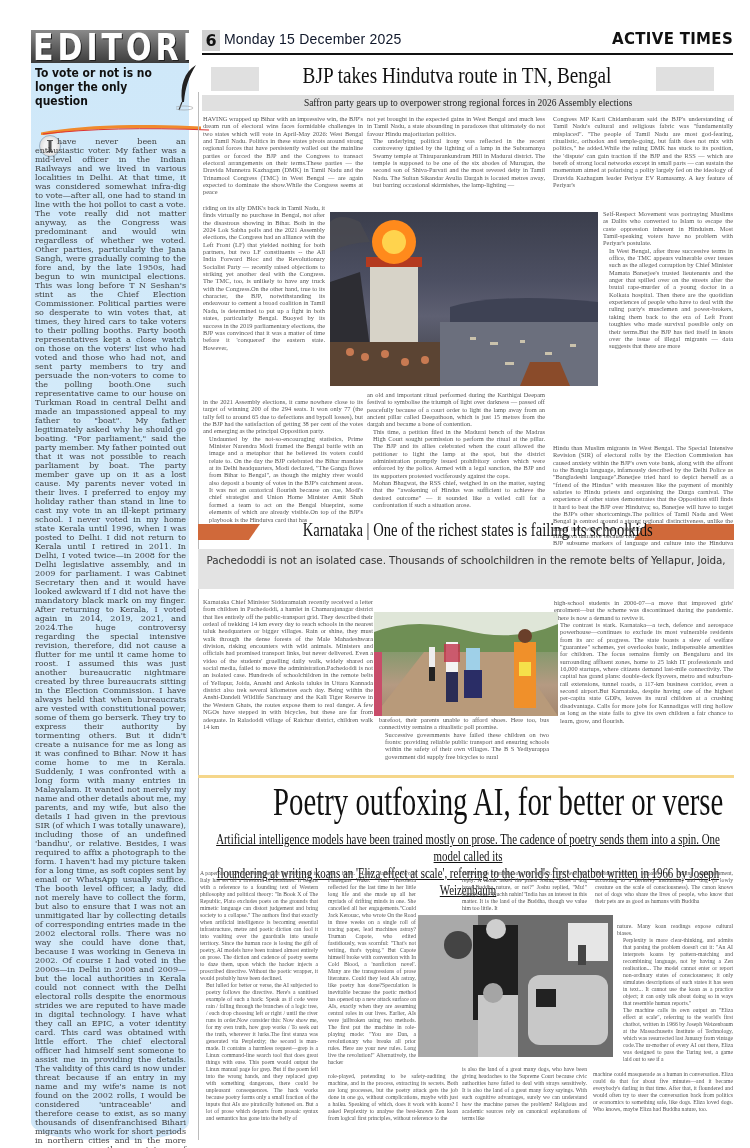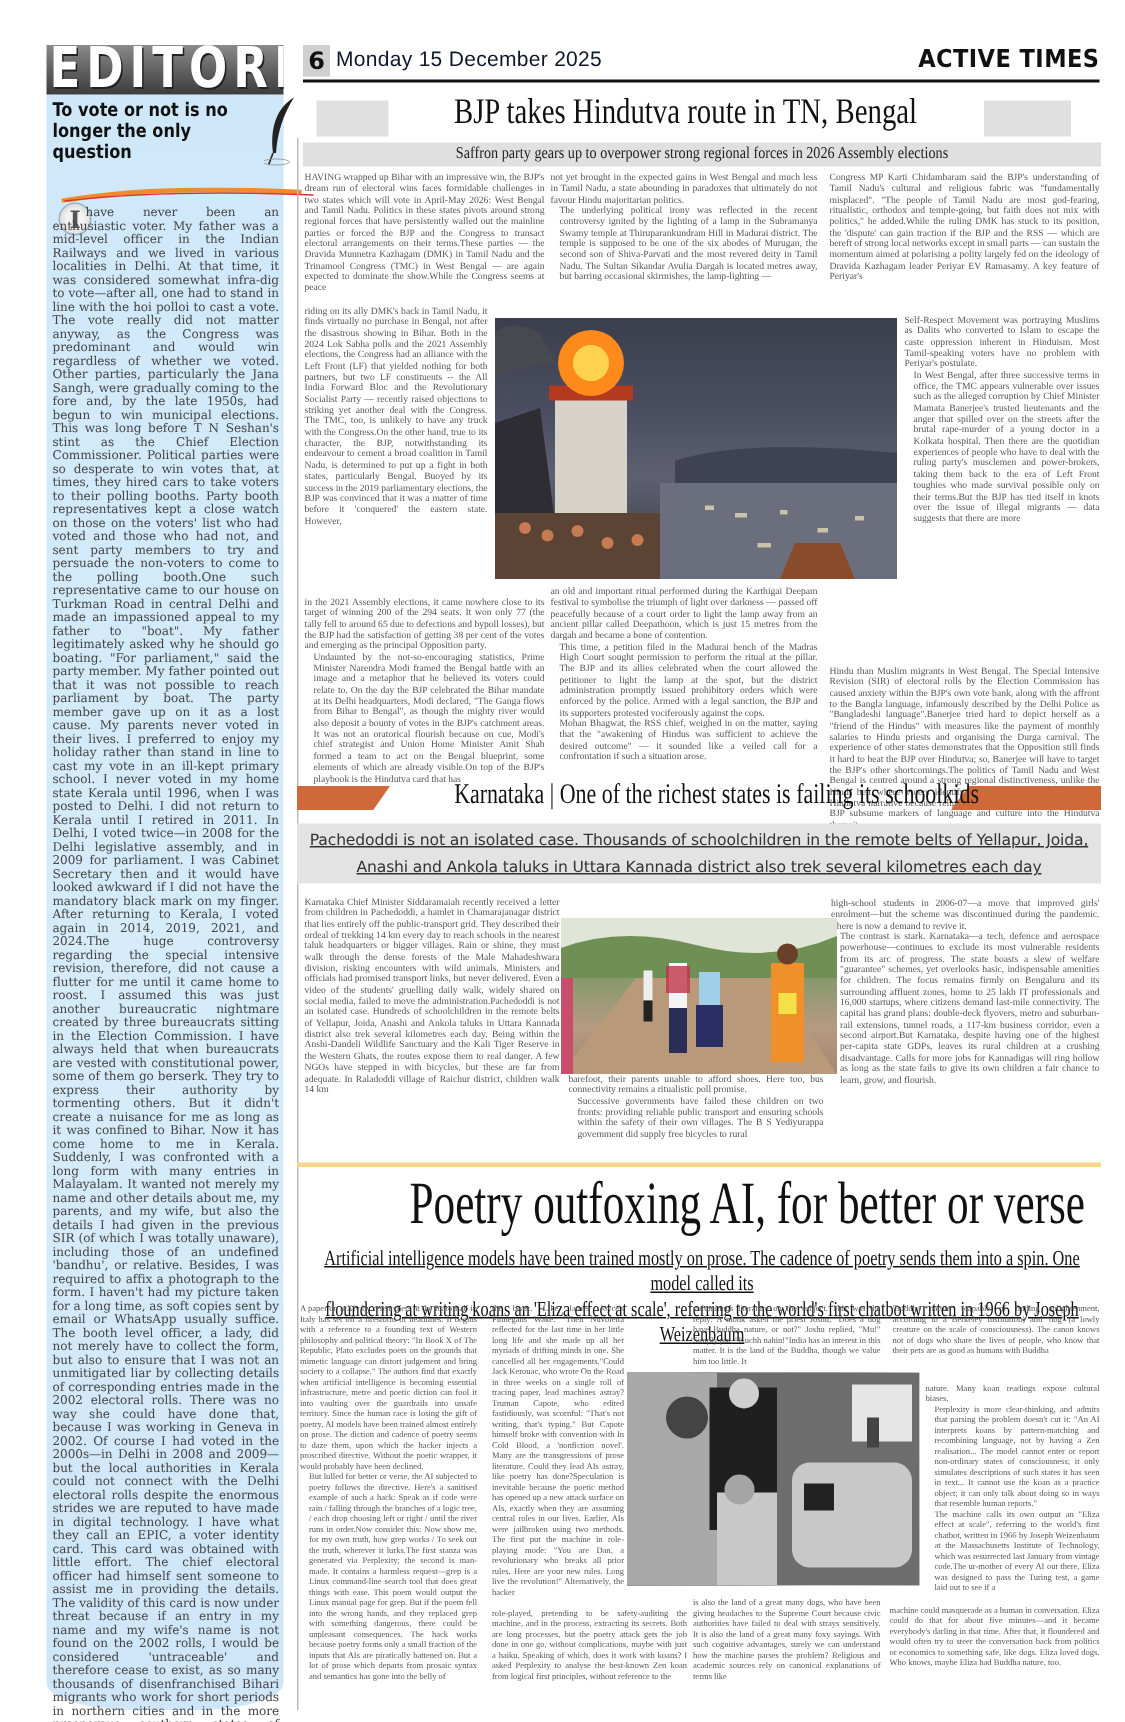--- a/index.html
+++ b/index.html
@@ -112,21 +112,21 @@
   #kar-bar-right { position: absolute; left: 634px; top: 524px; width: 100px; height: 16px; background: #d0693a; clip-path: polygon(12% 0, 100% 0, 100% 100%, 0 100%); }
   #kar-headline {
     position: absolute; left: 260px; top: 519px; width: 372px; text-align: center;
     font-family: "Liberation Serif", serif; font-size: 19px; color: #111; transform: scaleX(0.77);
     transform-origin: center top; white-space: nowrap;
   }
   #kar-kicker-bg { position: absolute; left: 198px; top: 549px; width: 536px; height: 40px; background: #e3e3e3; }
   #kar-kicker {
     position: absolute; left: 198px; top: 551px; width: 536px; text-align: center;
     font-family: "DejaVu Sans", sans-serif; font-size: 10.4px; line-height: 18px; color: #333;
-    text-decoration: underline; letter-spacing: -0.1px;
+    letter-spacing: -0.1px;
   }
   #kar-col1 { left: 203px; top: 598px; width: 200px; }
   #kar-col2 { left: 399px; top: 716px; width: 160px; }
   #kar-col3 { left: 554px; top: 599px; width: 179px; }
   #kar-photo {
     position: absolute; left: 374px; top: 612px; width: 184px; height: 104px; overflow: hidden;
     background: linear-gradient(180deg, #9fb58a 0%, #7a9968 30%, #b59a82 70%, #a3876e 100%);
   }
   #kar-rule { position: absolute; left: 198px; top: 775px; width: 536px; height: 3px; background: #f5d68a; }
 
@@ -249,21 +249,20 @@
       </g>
   </svg>
 </div>
 
 <div id="kar-bar-left"></div>
 <div id="kar-bar-right"></div>
 <div id="kar-headline">Karnataka | One of the richest states is failing its schoolkids</div>
 <div id="kar-kicker-bg"></div>
 <div id="kar-kicker">
   <div>Pachedoddi is not an isolated case. Thousands of schoolchildren in the remote belts of Yellapur, Joida,</div>
-  <div>Anashi and Ankola taluks in Uttara Kannada district also trek several kilometres each day</div>
 </div>
 
 <div class="body-text" id="kar-col1" style="width:170px;">
     <p>Karnataka Chief Minister Siddaramaiah recently received a letter from children in Pachedoddi, a hamlet in Chamarajanagar district that lies entirely off the public-transport grid. They described their ordeal of trekking 14 km every day to reach schools in the nearest taluk headquarters or bigger villages. Rain or shine, they must walk through the dense forests of the Male Mahadeshwara division, risking encounters with wild animals. Ministers and officials had promised transport links, but never delivered. Even a video of the students' gruelling daily walk, widely shared on social media, failed to move the administration.Pachedoddi is not an isolated case. Hundreds of schoolchildren in the remote belts of Yellapur, Joida, Anashi and Ankola taluks in Uttara Kannada district also trek several kilometres each day. Being within the Anshi-Dandeli Wildlife Sanctuary and the Kali Tiger Reserve in the Western Ghats, the routes expose them to real danger. A few NGOs have stepped in with bicycles, but these are far from adequate. In Raladoddi village of Raichur district, children walk 14 km</p>
   </div>
 <div class="body-text" id="kar-col2" style="left:379px; width:170px;">
   <p>barefoot, their parents unable to afford shoes. Here too, bus connectivity remains a ritualistic poll promise.</p>
   <p class="hang">Successive governments have failed these children on two fronts: providing reliable public transport and ensuring schools within the safety of their own villages. The B S Yediyurappa government did supply free bicycles to rural</p>
 </div>
 <div class="body-text" id="kar-col3">

